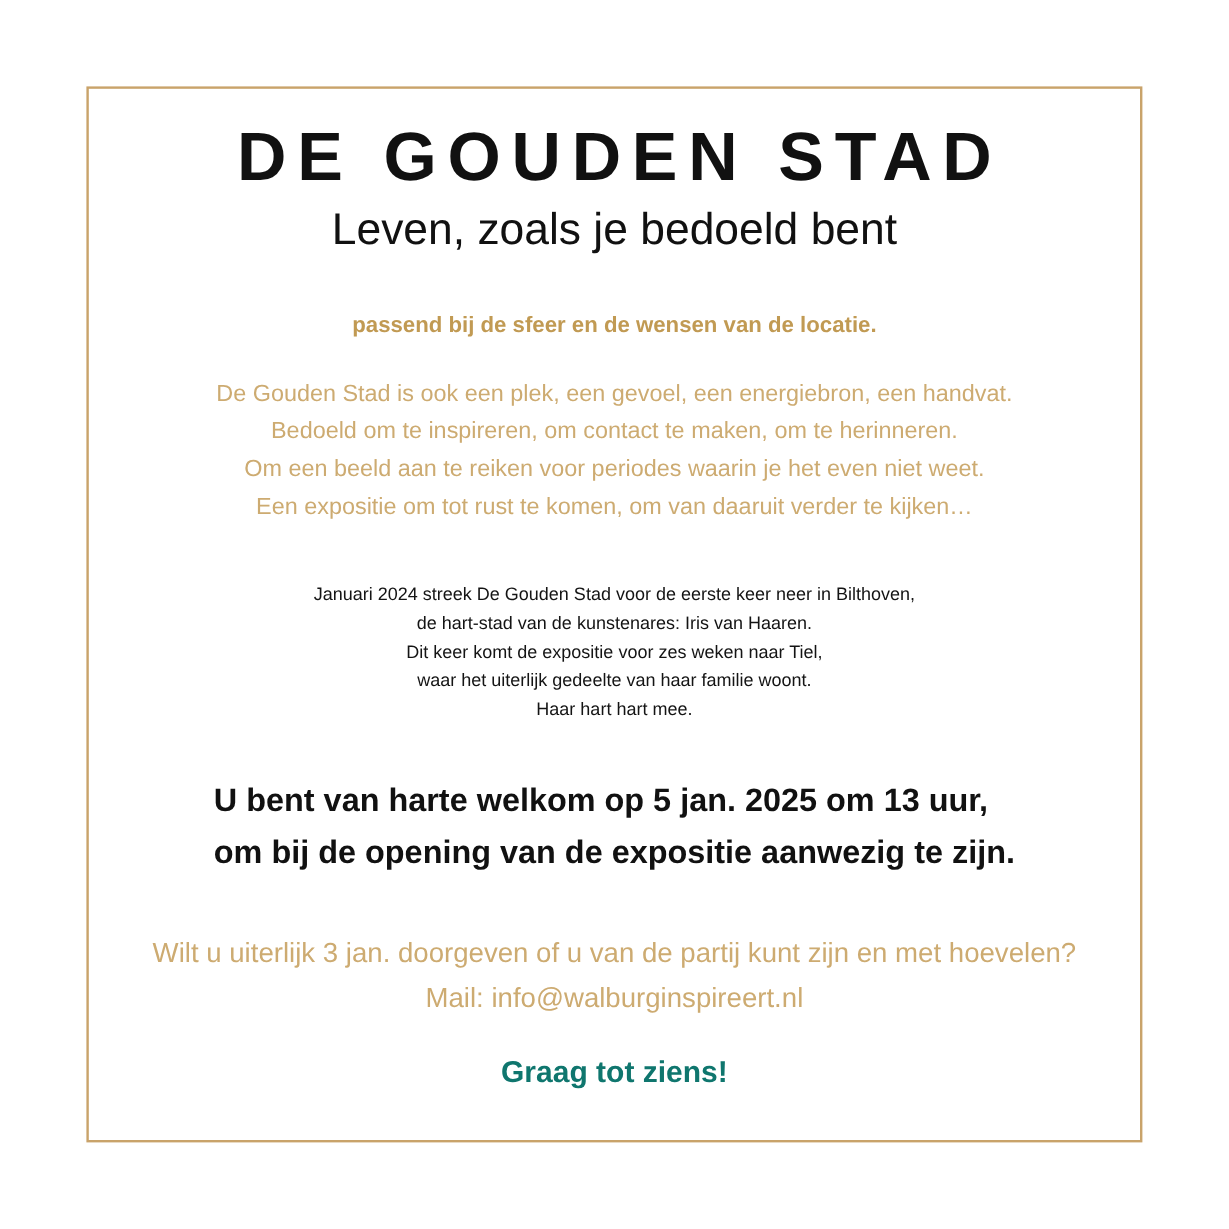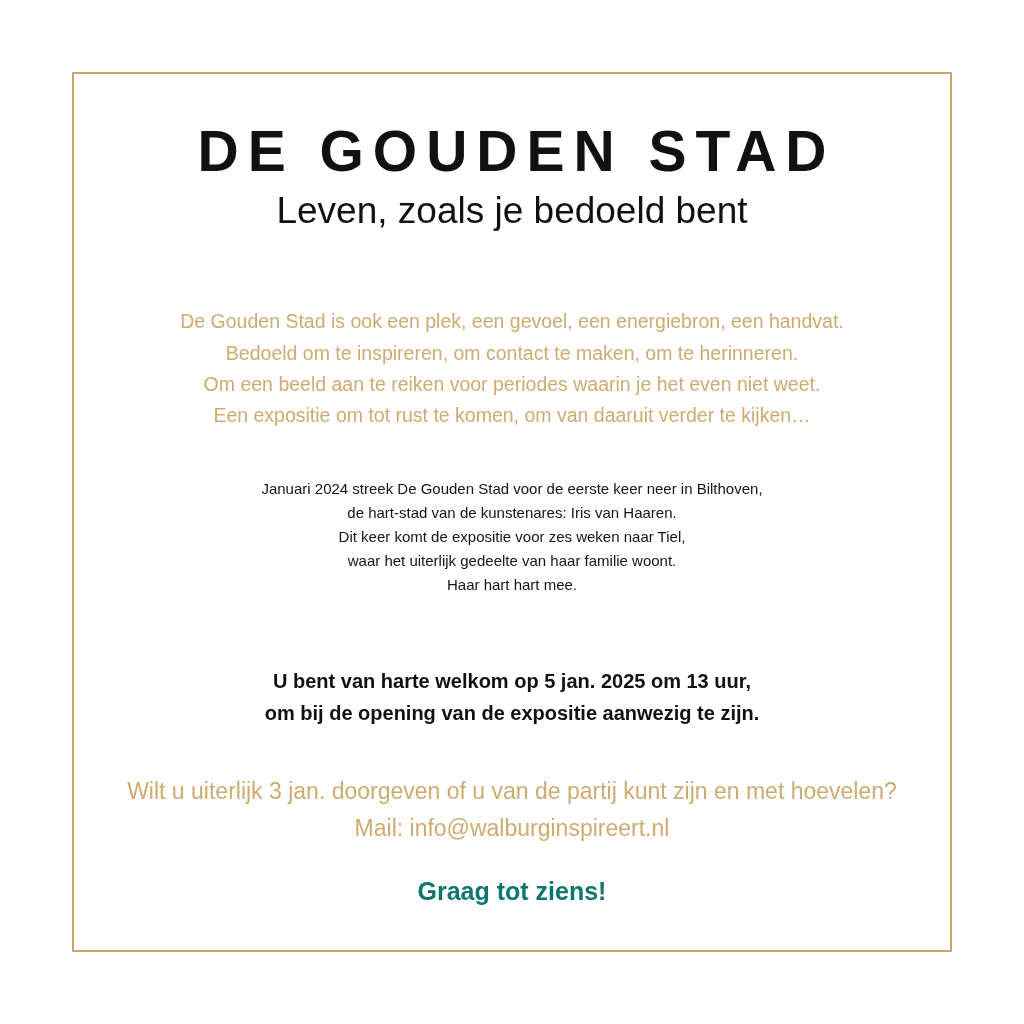--- a/index.html
+++ b/index.html
@@ -21,21 +21,21 @@
     width: 880px;
     height: 880px;
     border: 2px solid #c9a36a;
     box-sizing: border-box;
     background: #ffffff;
     display: flex;
     flex-direction: column;
     align-items: center;
   }
   .title {
-    margin-top: 48px;
+    margin-top: 28px;
     font-size: 57px;
     font-weight: 700;
     letter-spacing: 9px;
     color: #111111;
     text-align: center;
     line-height: 1.05;
     text-indent: 9px;
   }
   .subtitle {
     margin-top: 8px;
@@ -63,25 +63,24 @@
   }
   .black-block {
     margin-top: 46px;
     color: #141414;
     font-size: 15px;
     font-weight: 400;
     text-align: center;
     line-height: 1.6;
   }
   .black-bold-block {
-    margin-top: 68px;
+    margin-top: 42px;
     color: #111111;
-    font-size: 20px;
+    font-size: 27px;
     font-weight: 700;
-    text-align: center;
     line-height: 1.6;
   }
   .gold-rsvp {
     margin-top: 44px;
     color: #cdab71;
     font-size: 23px;
     font-weight: 400;
     text-align: center;
     line-height: 1.6;
   }
@@ -97,20 +96,21 @@
 </head>
 <body>
 
 <div class="poster">
 
   <div class="title">DE GOUDEN STAD</div>
 
   <div class="subtitle">Leven, zoals je bedoeld bent</div>
 
   <div class="gold-bold">
+    <span class="line">passend bij de sfeer en de wensen van de locatie.</span>
   </div>
 
   <div class="gold-light">
     <span class="line">De Gouden Stad is ook een plek, een gevoel, een energiebron, een handvat.</span>
     <span class="line">Bedoeld om te inspireren, om contact te maken, om te herinneren.</span>
     <span class="line">Om een beeld aan te reiken voor periodes waarin je het even niet weet.</span>
     <span class="line">Een expositie om tot rust te komen, om van daaruit verder te kijken…</span>
   </div>
 
   <div class="black-block">

